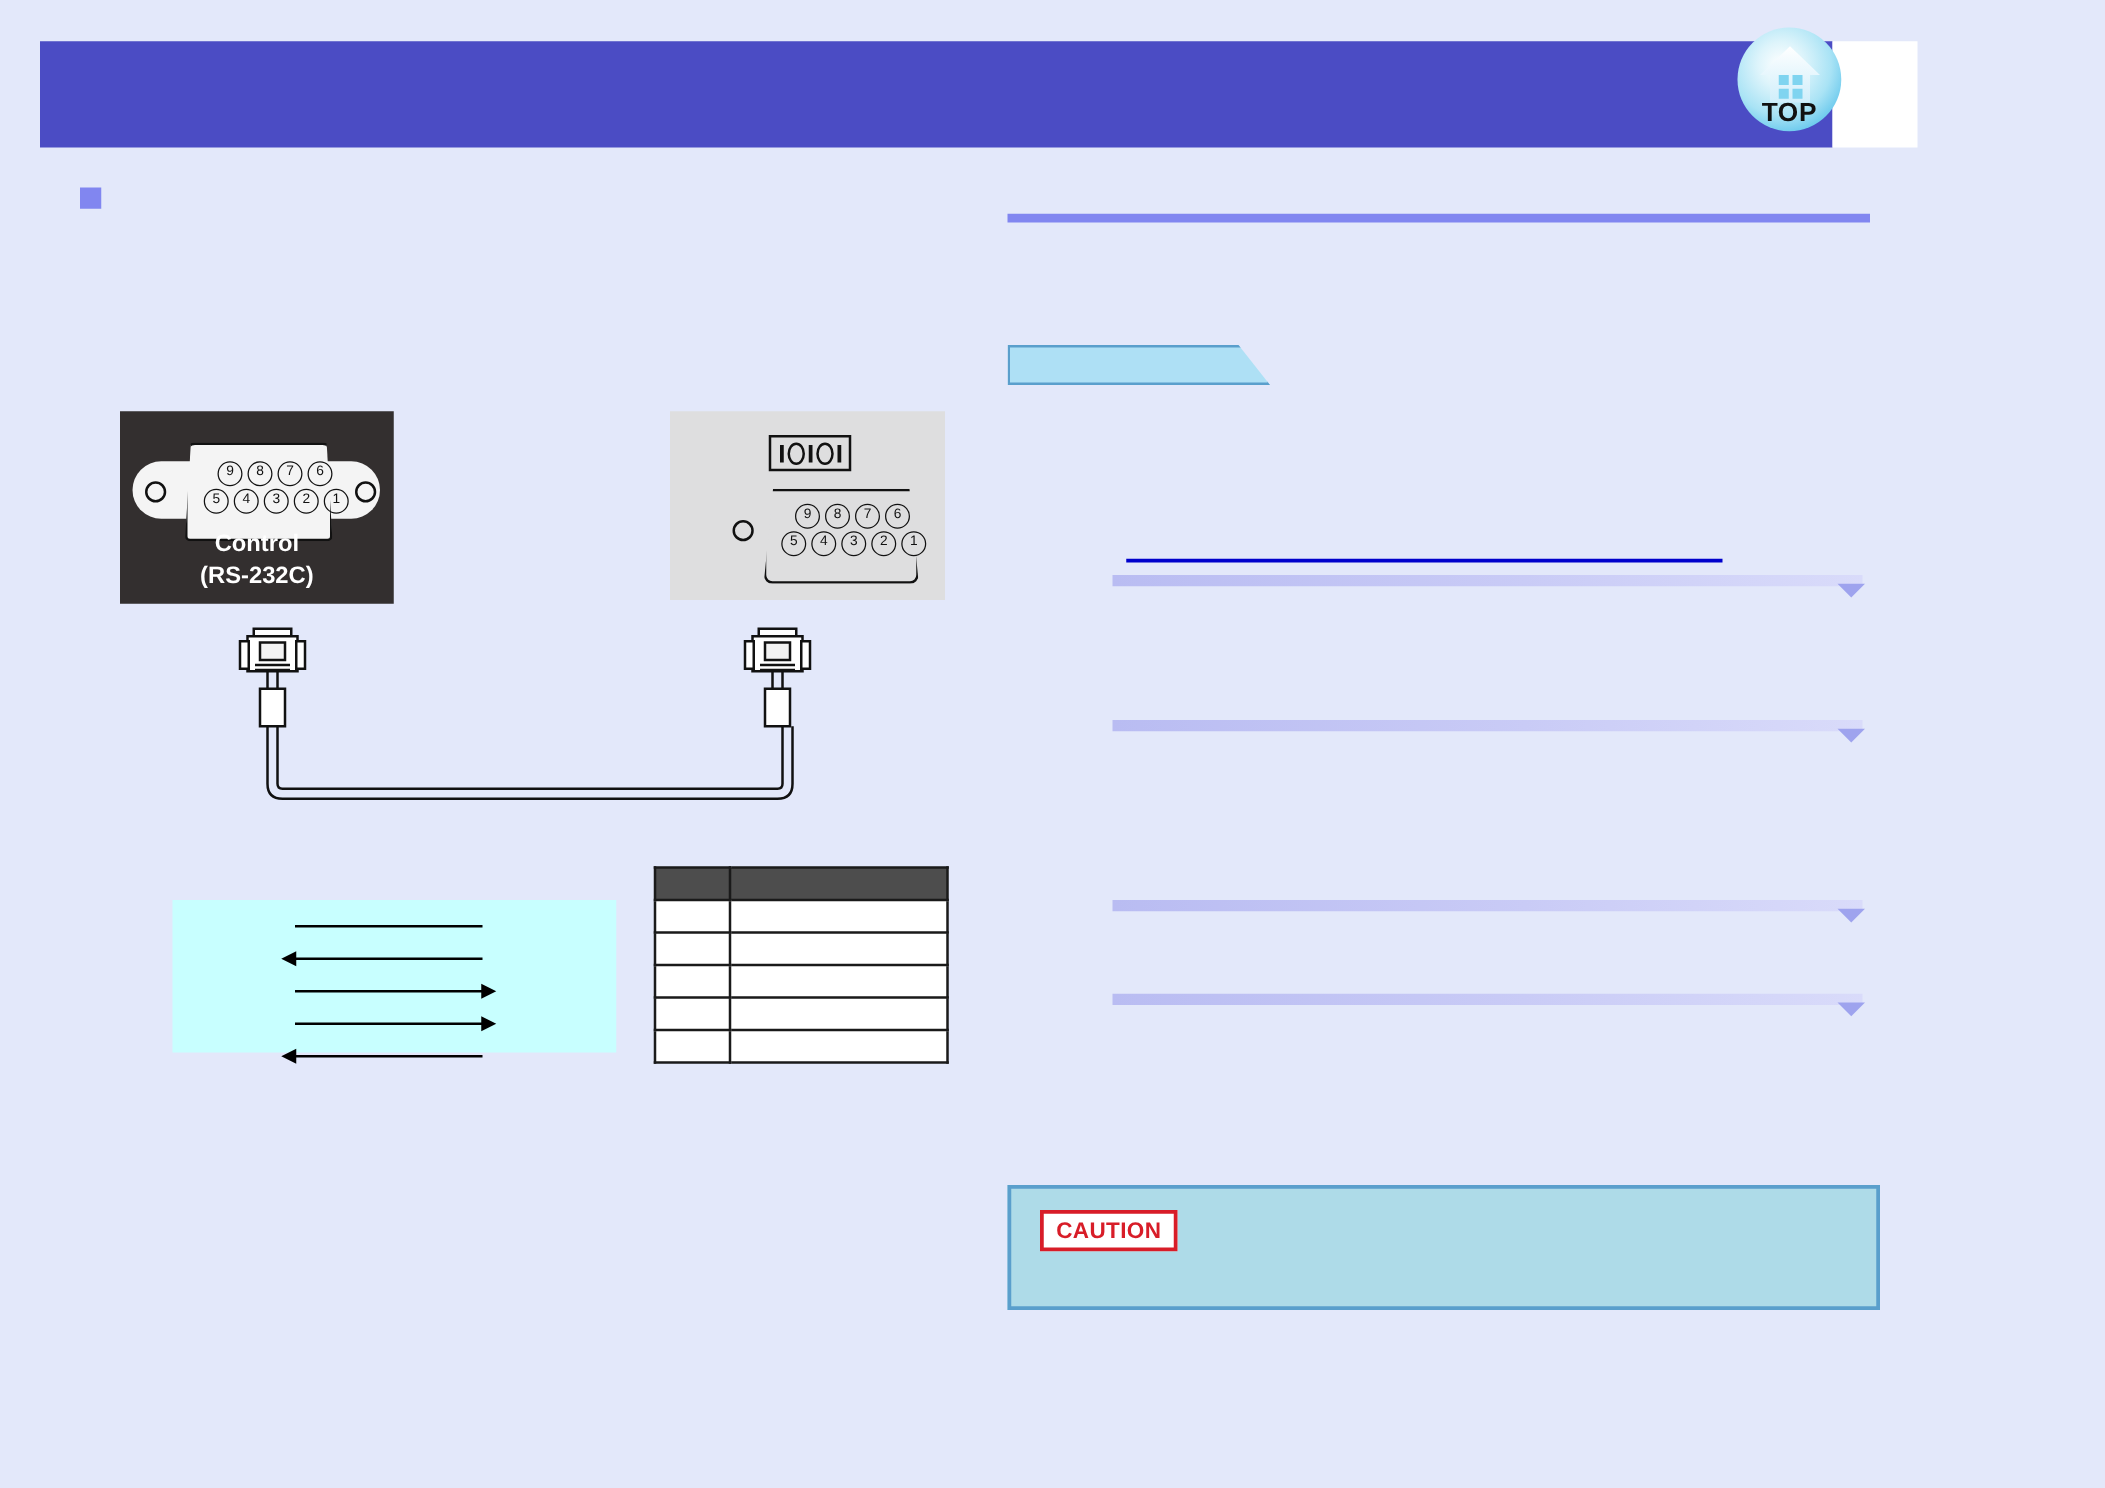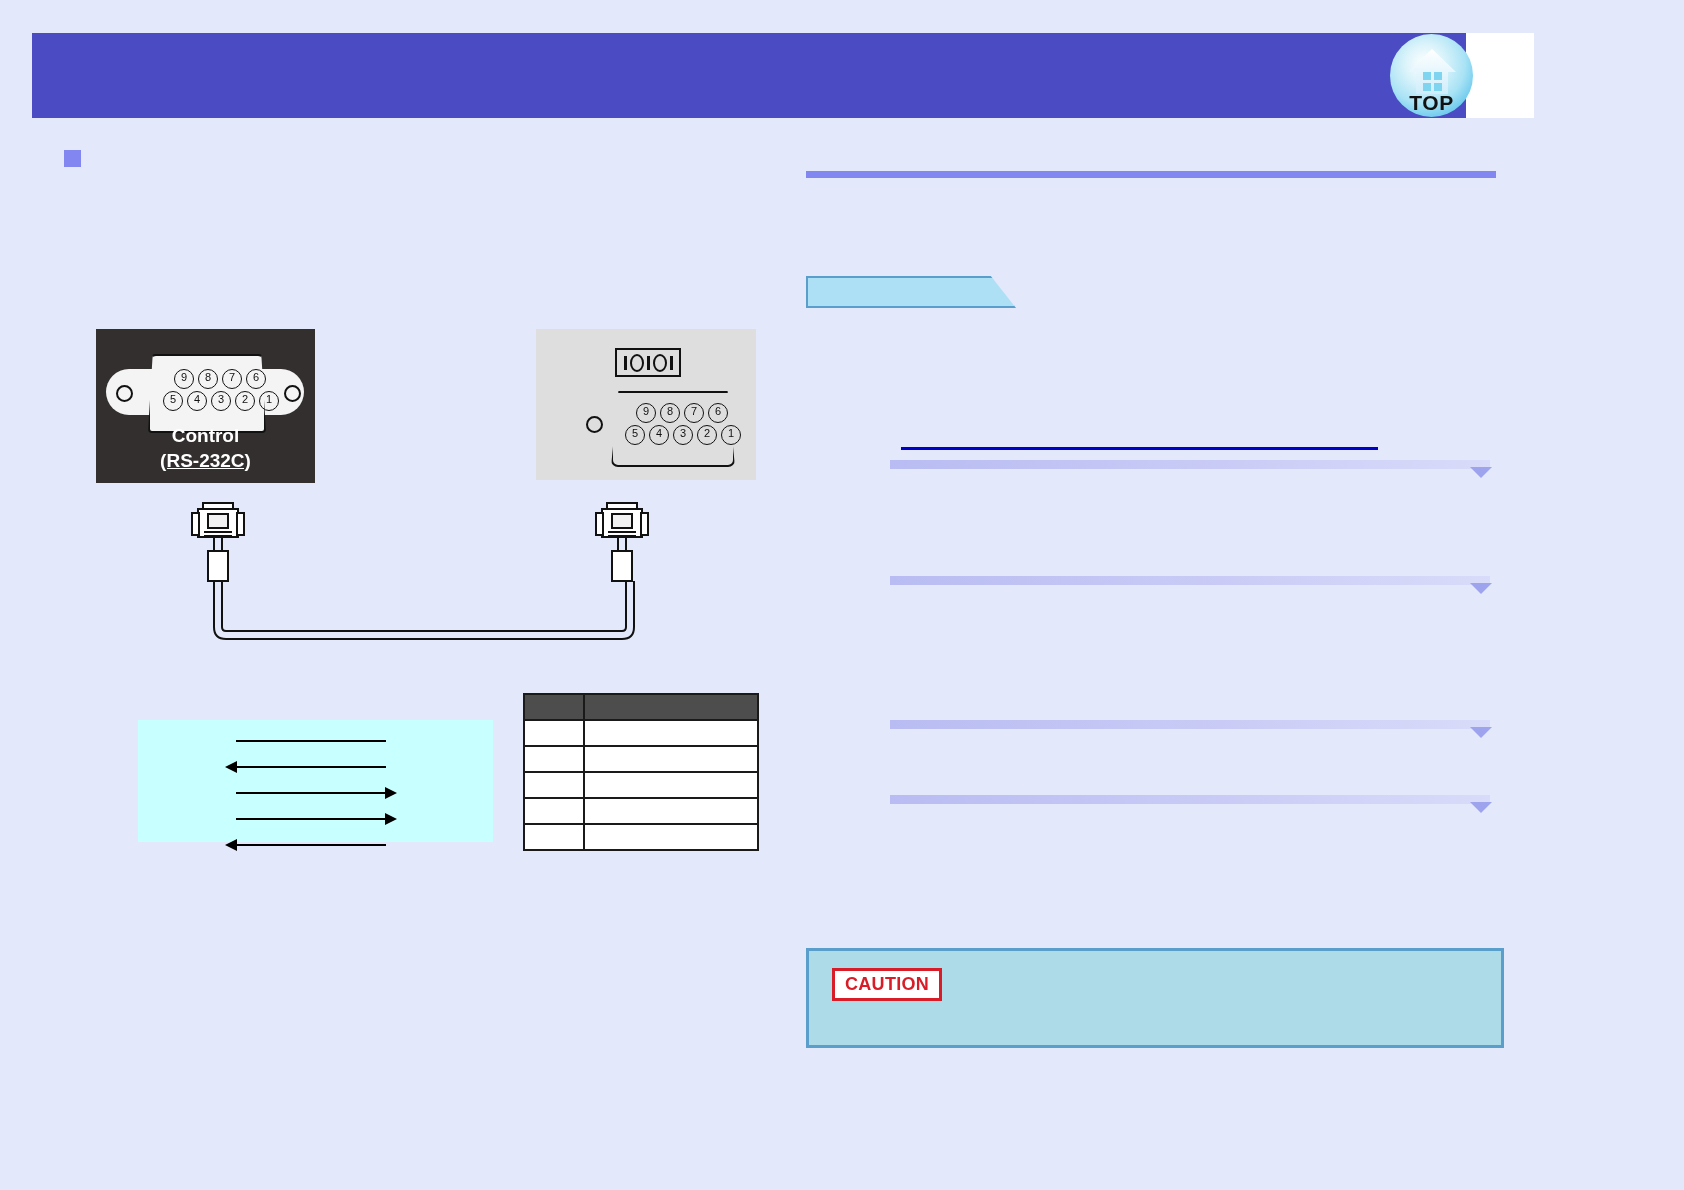--- a/index.html
+++ b/index.html
@@ -41,21 +41,21 @@
     position: absolute;
     left: 1466px;
     top: 33px;
     width: 68px;
     height: 85px;
     background: #ffffff;
   }
   .top-icon {
     position: absolute;
     left: 1390px;
-    top: 34px;
+    top: 22px;
     width: 83px;
     height: 83px;
   }
   .top-icon .orb {
     position: absolute;
     left: 0; top: 0;
     width: 83px; height: 83px;
     border-radius: 50%;
     background: radial-gradient(circle at 42% 36%, #ffffff 0%, #ddf4fb 26%, #a9e3f5 56%, #63c6ec 80%, #3fb3e0 100%);
   }
@@ -475,21 +475,21 @@
       <div class="pin">6</div>
     </div>
     <div class="pin-row" style="left:67px; top:62px;">
       <div class="pin">5</div>
       <div class="pin">4</div>
       <div class="pin">3</div>
       <div class="pin">2</div>
       <div class="pin">1</div>
     </div>
     <div class="conn-label" style="top:95px;">Control</div>
-    <div class="conn-label" style="top:120px;text-decoration:underline;">(RS-232C)</div>
+    <div class="conn-label" style="top:120px;">(RS-232C)</div>
   </div>
 
   <div class="conn-computer">
     <div class="serial-sym">
       <div class="bar"></div>
         <div class="oval"></div>
         <div class="bar"></div>
         <div class="oval"></div>
         <div class="bar"></div>
     </div>

